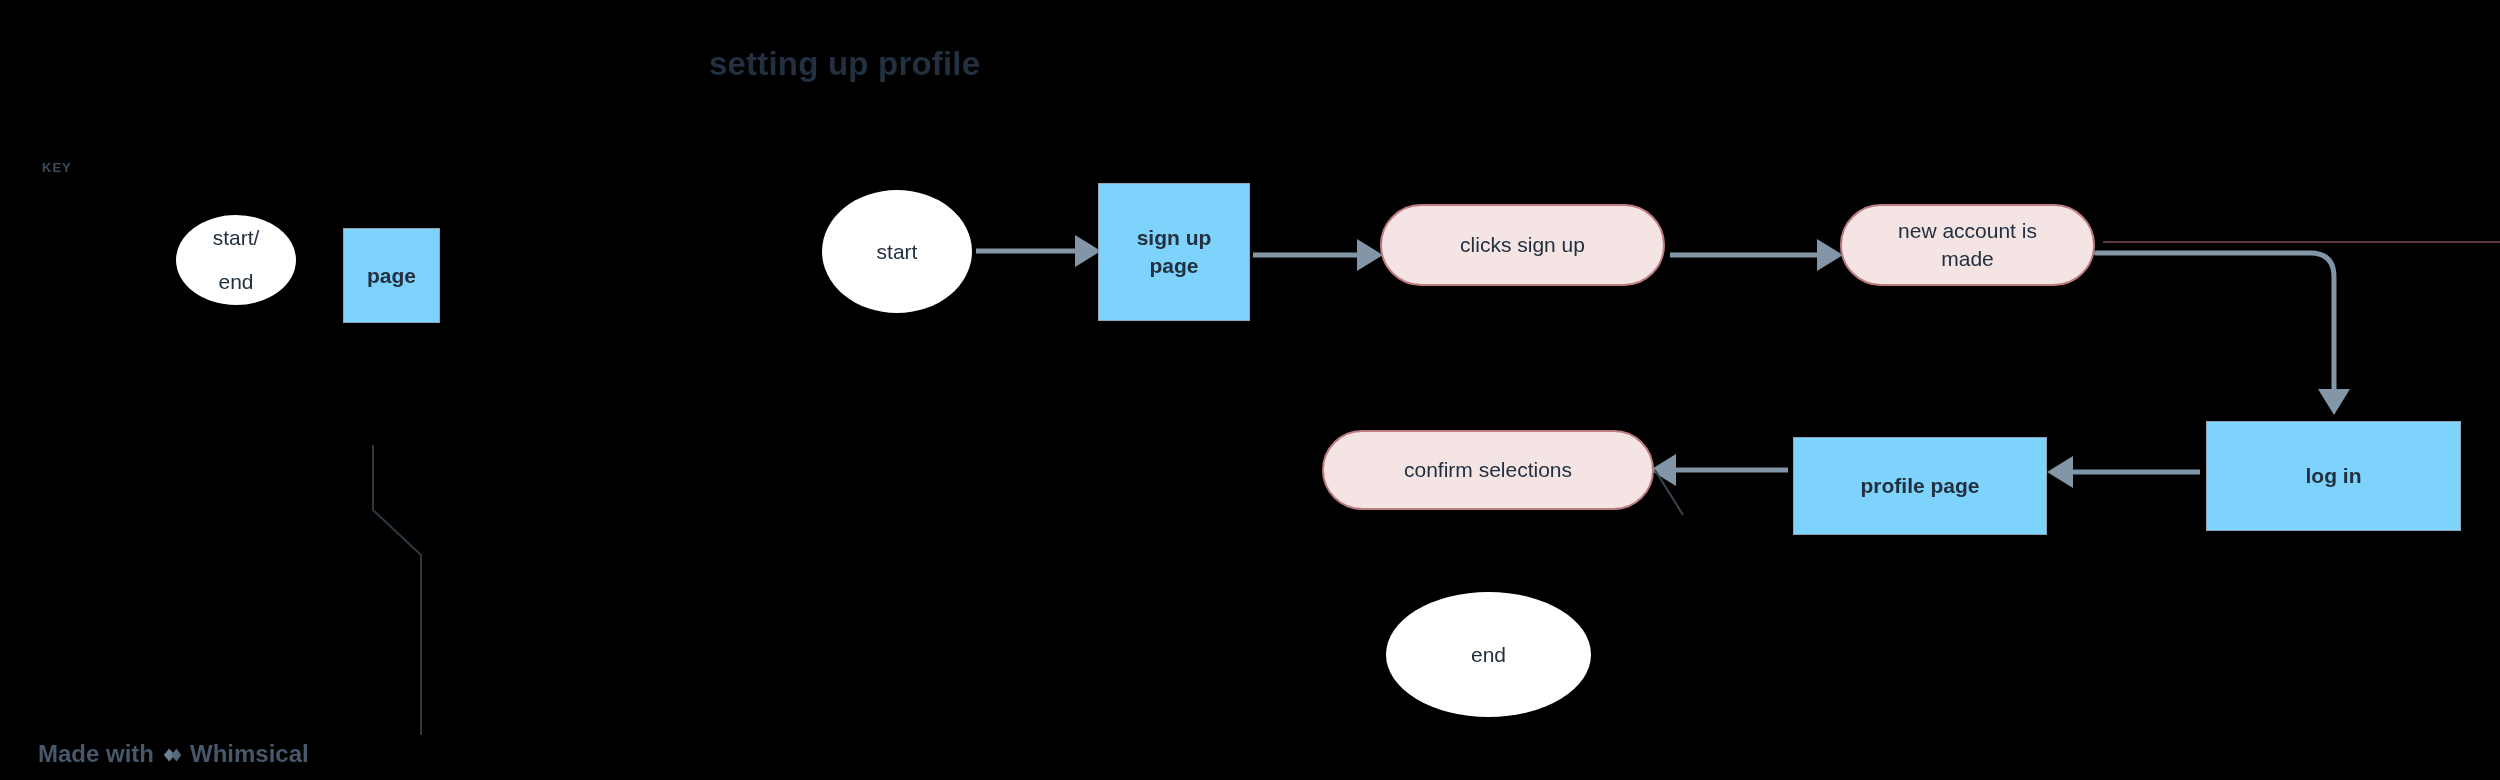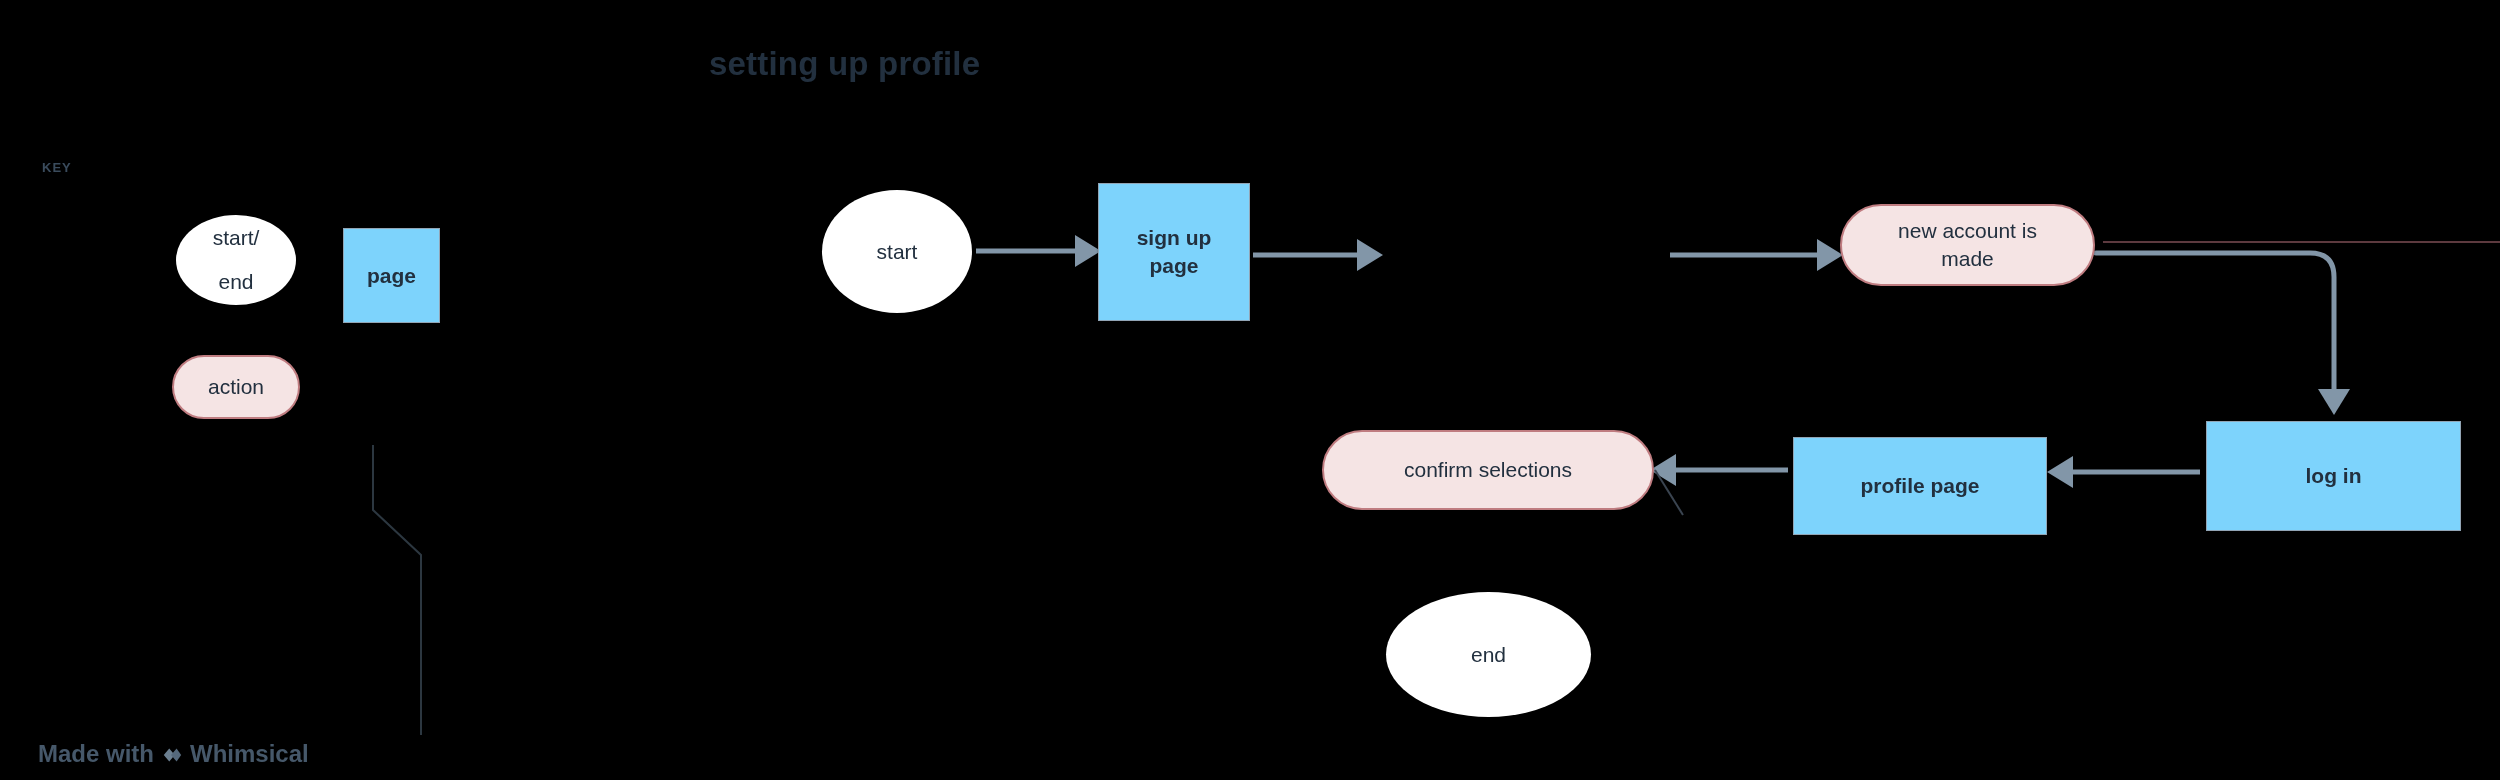--- a/index.html
+++ b/index.html
@@ -164,33 +164,33 @@
 
   <div class="node terminal" style="left:176px; top:215px; width:120px; height:90px; flex-direction:column;gap:16px;">
     <span>start/</span>
     <span>end</span>
   </div>
 
   <div class="node page" style="left:343px; top:228px; width:97px; height:95px;">
     <span>page</span>
   </div>
 
-  <div class="node action" style="left:172px; top:355px; width:128px; height:64px;">
-    <span>action</span>
-  </div>
 
   <div class="node terminal" style="left:822px; top:190px; width:150px; height:123px;text-align:right;">
     <span>start</span>
   </div>
 
   <div class="node page" style="left:1098px; top:183px; width:152px; height:138px; flex-direction:column;">
     <span>sign up</span>
     <span>page</span>
   </div>
 
+  <div class="node action" style="left:1380px; top:204px; width:285px; height:82px;">
+    <span>clicks sign up</span>
+  </div>
 
   <div class="node action" style="left:1840px; top:204px; width:255px; height:82px; flex-direction:column;">
     <span>new account is</span>
     <span>made</span>
   </div>
 
   <div class="node page" style="left:2206px; top:421px; width:255px; height:110px;">
     <span>log in</span>
   </div>
 

